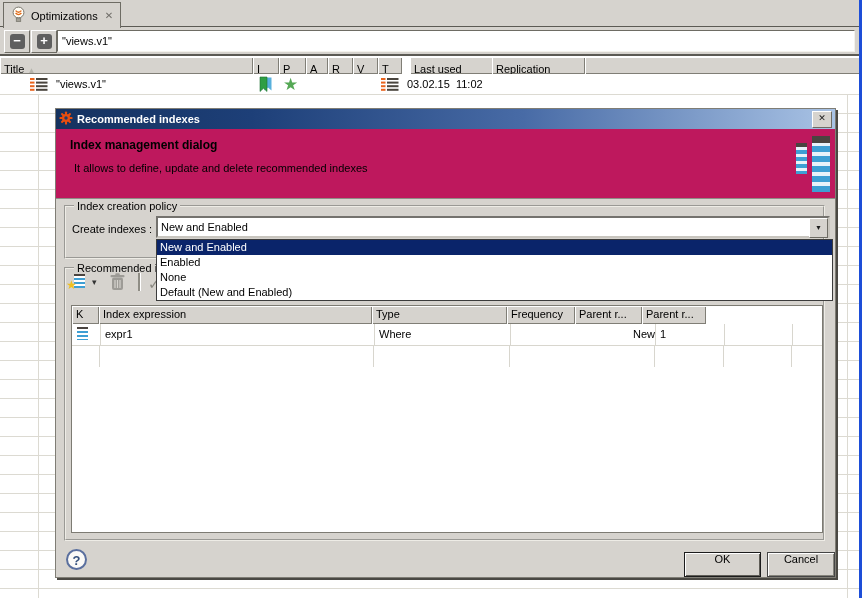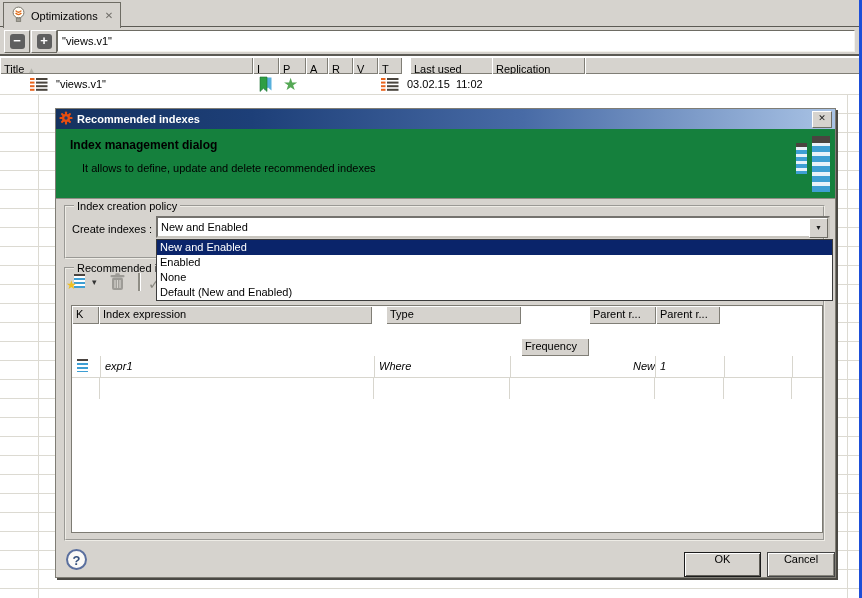--- a/index.html
+++ b/index.html
@@ -32,37 +32,37 @@
   .star{color:#55a855;font-size:17px;line-height:17px;}
   
   .dialog{left:55px;top:108px;width:781px;height:470px;background:#d6d3ce;
           border:1px solid #7f7d75;box-shadow:2px 2px 0 #4a4843;z-index:5;}
   .dtitle{left:0;top:0;width:779px;height:20px;
           background:linear-gradient(90deg,#15325f 0%,#1d3f78 25%,#486ba6 60%,#a9c3e5 100%);
           display:flex;align-items:center;gap:4px;padding-left:3px;color:#fff;font-weight:bold;}
   .dclose{position:absolute;right:3px;top:2px;width:18px;height:15px;background:#d6d3ce;
           border:1px solid;border-color:#ffffff #6e6c64 #6e6c64 #ffffff;
           font-size:9px;font-weight:bold;line-height:13px;text-align:center;color:#1c1c1c;cursor:pointer;}
-  .dhead{left:0;top:20px;width:779px;height:70px;background:#15803d;border-bottom:1px solid #8f8d85;}
+  .dhead{left:0;top:20px;width:779px;height:70px;background:#be185d;border-bottom:1px solid #8f8d85;}
   .groupbox{border:2px groove #eeece6;}
   .grouplabel{position:absolute;top:-8px;left:8px;background:#d6d3ce;padding:0 3px;line-height:14px;}
   .combo{left:100px;top:107px;width:674px;height:22px;background:#fff;border:2px inset #c8c5be;line-height:18px;padding-left:3px;}
   .combo-btn{position:absolute;right:0;top:0;width:17px;height:18px;background:#d6d3ce;
              border:1px solid;border-color:#ffffff #6e6c64 #6e6c64 #ffffff;
              font-size:7px;text-align:center;line-height:17px;color:#1c1c1c;cursor:pointer;}
   .popup{left:100px;top:130px;width:677px;height:62px;background:#fff;border:1px solid #3c3c3c;z-index:30;}
   .dd-item{height:15px;line-height:15px;padding-left:3px;white-space:nowrap;cursor:pointer;}
   .dd-item.selected{background:#0a246a;color:#fff;}
   
   .dtable{left:15px;top:196px;width:752px;height:228px;background:#fff;border:1px solid #7d7b73;overflow:hidden;}
   .t-row{display:flex;}
   .t-hcell{background:#d6d3ce;box-shadow:inset 1px 1px 0 #ffffff,inset -1px -1px 0 #807e76;
            height:18px;line-height:17px;padding-left:4px;overflow:hidden;white-space:nowrap;flex-shrink:0;}
   .t-cell{height:21px;line-height:20px;padding-left:4px;border-right:1px solid #d8d6ce;
-          overflow:hidden;white-space:nowrap;flex-shrink:0;font-style:italic;}
+          overflow:hidden;white-space:nowrap;flex-shrink:0;}
   .t-body-row1 .t-cell{border-bottom:1px solid #d8d6ce;}
   .btn{position:absolute;background:#d6d3ce;text-align:center;line-height:20px;cursor:pointer;
        font:11px "Liberation Sans",sans-serif;}
   .btn-ok{left:628px;top:443px;width:75px;height:23px;border:1px solid #1c1c1c;
           box-shadow:inset 1px 1px 0 #ffffff,inset -1px -1px 0 #5f5d57;}
   .btn-cancel{left:711px;top:443px;width:66px;height:23px;border:1px solid #454545;
           box-shadow:inset 1px 1px 0 #ffffff,inset -1px -1px 0 #85837b;}
   .helpbtn{left:10px;top:440px;width:21px;height:21px;border-radius:50%;border:2px solid #5a6f9e;
            background:#fbfaf7;color:#34507c;font-weight:bold;font-size:13px;line-height:19px;
            text-align:center;cursor:pointer;}
@@ -172,21 +172,21 @@
             </g>
             <circle cx="8" cy="8" r="2" fill="#1d3b6e"></circle>
           </svg>
       </span>
       <span>Recommended indexes</span>
       <span class="dclose">✕</span>
     </div>
 
     <div class="abs dhead">
       <div class="abs" style="left:14px;top:9px;font-size:12px;font-weight:bold;">Index management dialog</div>
-      <div class="abs" style="left:26px;top:33px;">It allows to define, update and delete recommended indexes</div>
+      <div class="abs" style="left:18px;top:33px;">It allows to define, update and delete recommended indexes</div>
       <div class="abs" style="left:740px;top:14px;width:11px;height:31px;background:linear-gradient(#4a4440 0 4px,rgba(0,0,0,0) 4px),repeating-linear-gradient(to bottom,#3e9fd4 0 4px,#e8f2fa 4px 7px);"></div>
       <div class="abs" style="left:756px;top:7px;width:18px;height:56px;background:linear-gradient(#4a4440 0 7px,rgba(0,0,0,0) 7px),repeating-linear-gradient(to bottom,#3e9fd4 0 6px,#e8f2fa 6px 10px);"></div>
     </div>
 
     <div class="abs groupbox" style="left:8px;top:96px;width:761px;height:54px;">
       <span class="grouplabel">Index creation policy</span>
     </div>
     <div class="abs" style="left:16px;top:112px;line-height:16px;">Create indexes :</div>
     <div class="abs combo">
       <span>New and Enabled</span>
@@ -216,22 +216,22 @@
           </g>
         </svg>
     </div>
     <div class="abs sep" style="left:82px;top:164px;"></div>
     <span class="abs" style="left:92px;top:166px;color:#8a8880;font-size:15px;font-weight:bold;">✓</span>
 
     <div class="abs dtable">
       <div class="t-row">
         <div class="t-hcell" style="width:23px;">K</div>
         <div class="t-hcell" style="width:269px;">Index expression</div>
-        <div class="t-hcell" style="width:131px;margin-left:14px;">Type</div>
-        <div class="t-hcell" style="width:64px;margin-top:32px;">Frequency</div>
+        <div class="t-hcell" style="width:131px;">Type</div>
+        <div class="t-hcell" style="width:64px;">Frequency</div>
         <div class="t-hcell" style="width:63px;">Parent r...</div>
         <div class="t-hcell" style="width:60px;">Parent r...</div>
       </div>
       <div class="t-row t-body-row1">
         <div class="t-cell" style="width:23px;padding-left:5px;">
           <div style="width:11px;height:13px;margin-top:3px;background:linear-gradient(#4a4440 0 2px,rgba(0,0,0,0) 2px),repeating-linear-gradient(to bottom,#3e9fd4 0 2px,#ffffff 2px 4px);"></div>
         </div>
         <div class="t-cell" style="width:269px;">expr1</div>
         <div class="t-cell" style="width:131px;">Where</div>
         <div class="t-cell" style="width:140px;text-align:right;">New</div>

